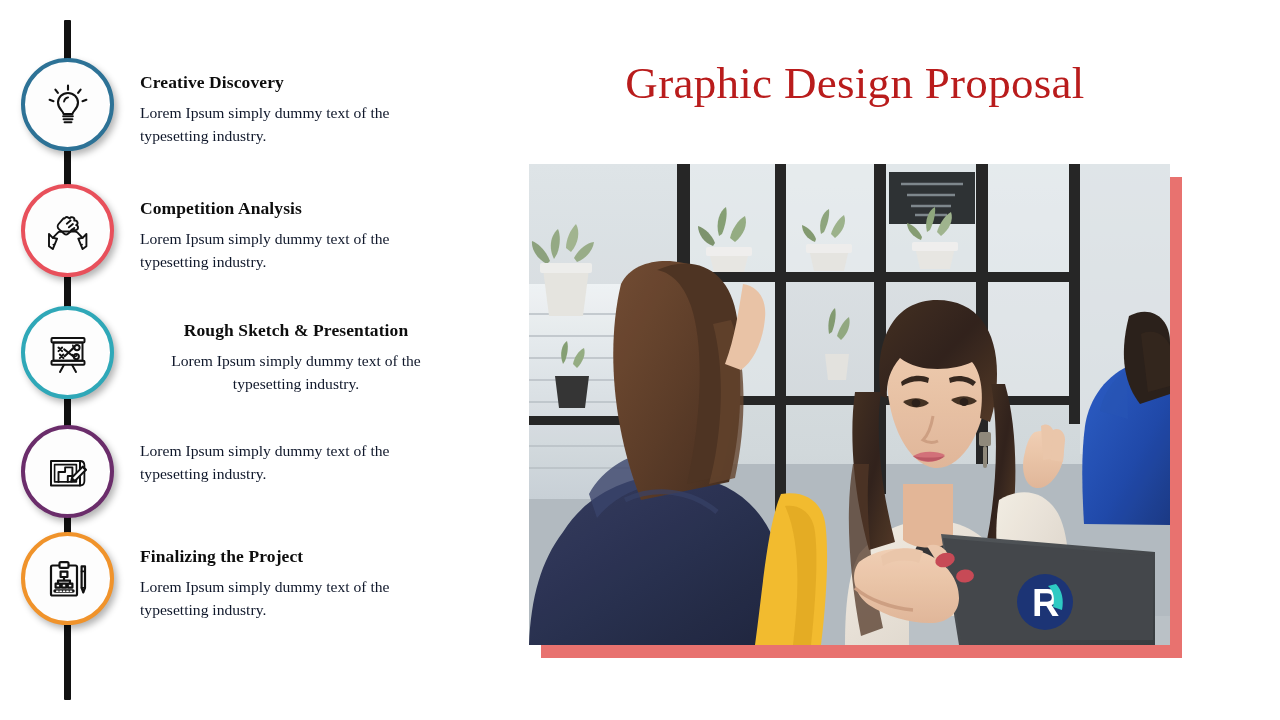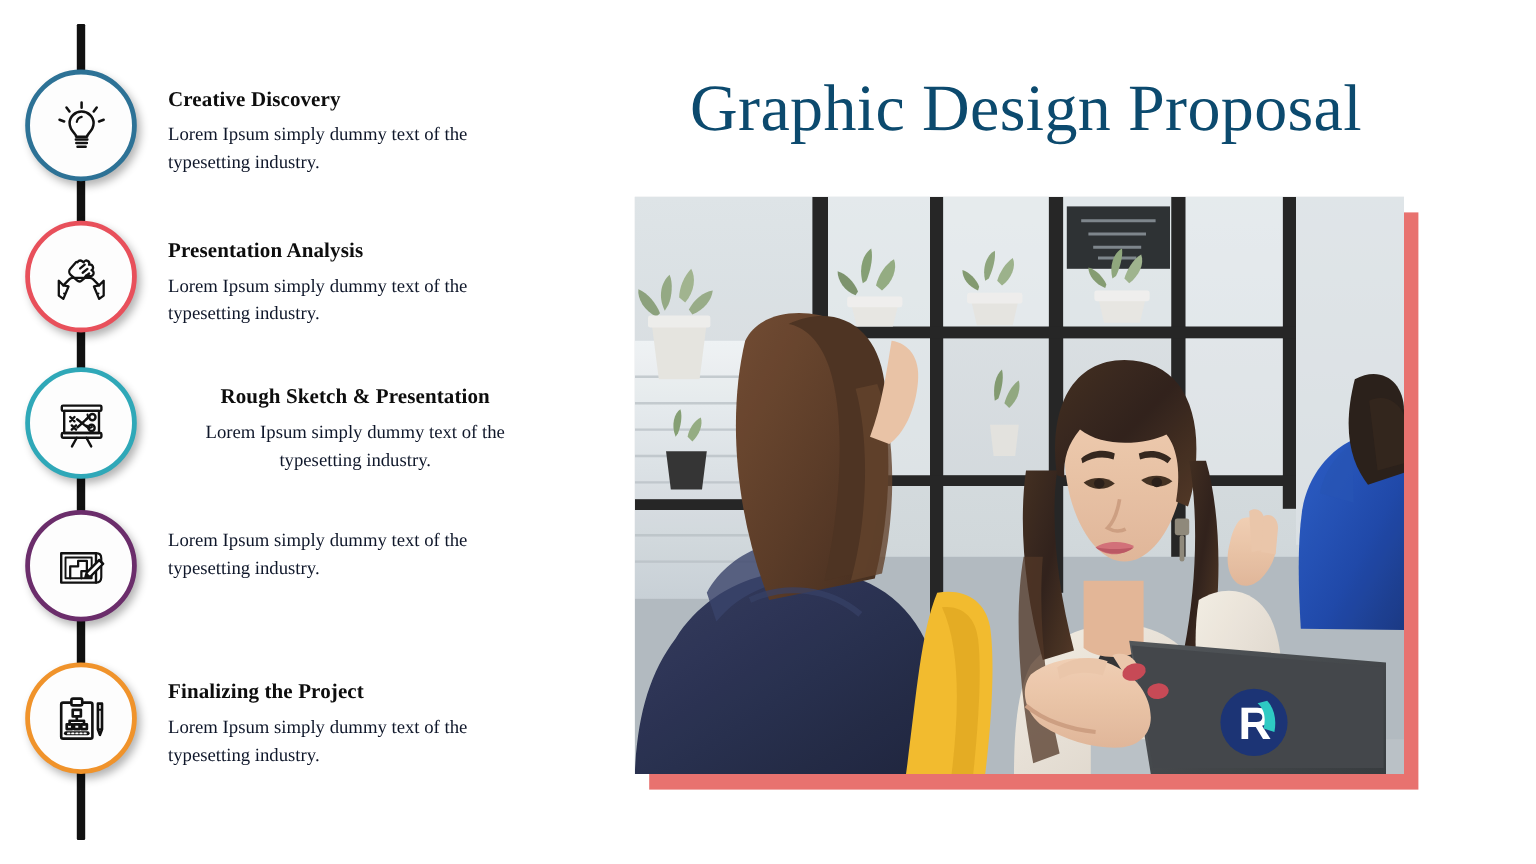--- a/index.html
+++ b/index.html
@@ -17,21 +17,21 @@
     position:absolute; left:64px; top:20px; width:7px; height:680px;
     background:#111111; border-radius:1px;
   }
   .steps { position:absolute; left:0; top:0; width:470px; height:720px; }
 
   .step { position:absolute; left:0; width:470px; height:120px; }
   .step-0 { top:58px; }
   .step-1 { top:184px; }
   .step-2 { top:306px;text-align:center; }
   .step-3 { top:425px; }
-  .step-4 { top:552px; }
+  .step-4 { top:532px; }
 
   .badge {
     position:absolute; left:21px; top:0;
     width:93px; height:93px; border-radius:50%;
     background:#fdfdfd;
     border:4px solid #2d7296;
     box-shadow:3px 4px 7px rgba(0,0,0,0.30);
     display:flex; align-items:center; justify-content:center;
     z-index:3;
   }
@@ -44,21 +44,21 @@
     white-space:nowrap;
   }
   .step-desc {
     font-size:15.6px; color:#0f172a; line-height:1.5;
   }
 
   
   .headline {
     position:absolute; left:530px; top:58px; width:650px;
     text-align:center;
-    font-size:55px; font-weight:400; color:#0c4a6e;
+    font-size:45px; font-weight:400; color:#b91c1c;
     letter-spacing:0.3px; line-height:1.15;
     font-family:"Liberation Serif","DejaVu Serif",serif;
   }
 
   .photo-wrap { position:absolute; left:529px; top:164px; width:655px; height:500px; }
   .photo-frame {
     position:absolute; left:12px; top:13px; width:641px; height:481px;
     background:#e8726f;
   }
   .photo {
@@ -104,21 +104,21 @@
               <path d="M18.6 26.5h14.2c1 0 2 .4 2.7 1.1l5.1 5.2"></path>
               <path d="M18.6 26.5c-1 0-2 .4-2.7 1.1l-5.1 5.2"></path>
               <path d="M10.8 32.8 7 29v12.3l3.8 2.8 4.3-10.4z"></path>
               <path d="M40.6 32.8 44.4 29v12.3l-3.8 2.8-4.3-10.4z"></path>
               <circle cx="11.4" cy="39.6" r=".9" fill="#111" stroke="none"></circle>
               <circle cx="40" cy="39.6" r=".9" fill="#111" stroke="none"></circle>
             </svg>
           </span>
         </div>
         <div class="step-text">
-          <div class="step-title">Presentation Analysis</div>
+          <div class="step-title">Competition Analysis</div>
           <div class="step-desc">Lorem Ipsum simply dummy text of the typesetting industry.</div>
         </div>
       </div>
 
       <div class="step step-2">
         <div class="badge" style="border-color:#2fa8b8;">
           <span>
             <svg width="52" height="52" viewBox="0 0 52 52" fill="none" stroke="#111" stroke-width="2" stroke-linecap="round" stroke-linejoin="round">
               <rect x="9.5" y="11" width="33" height="4.4" rx="1"></rect>
               <rect x="11.5" y="15.4" width="29" height="18.4"></rect>

